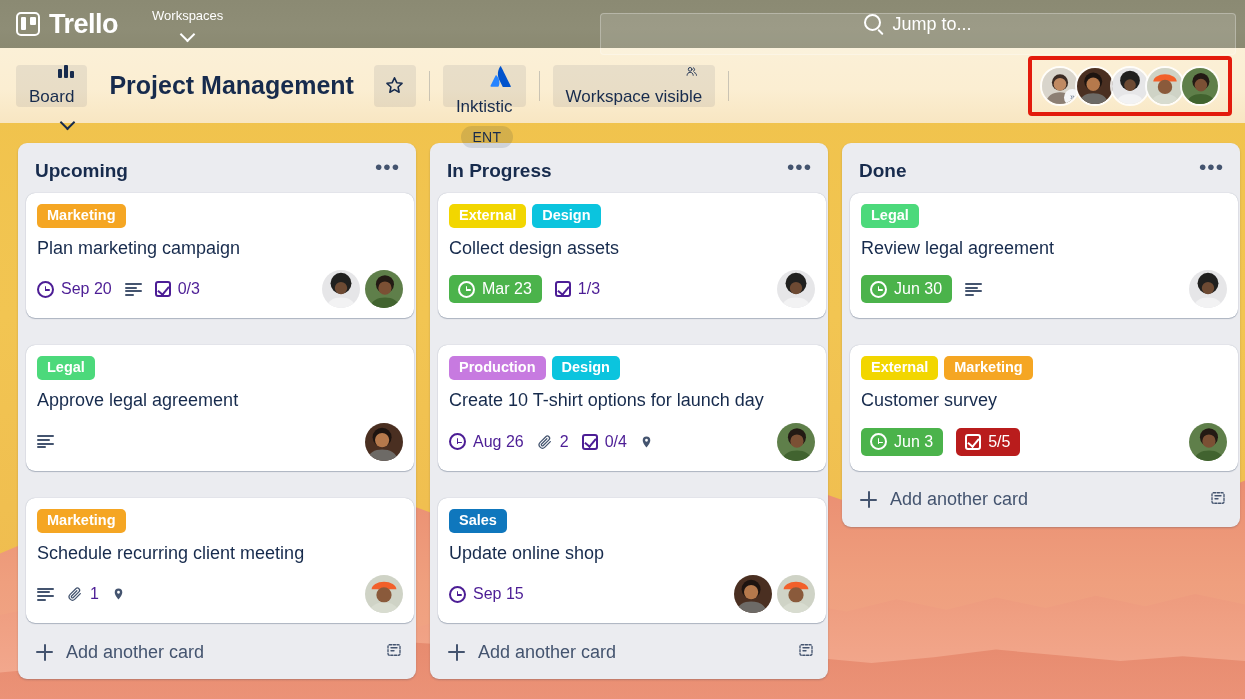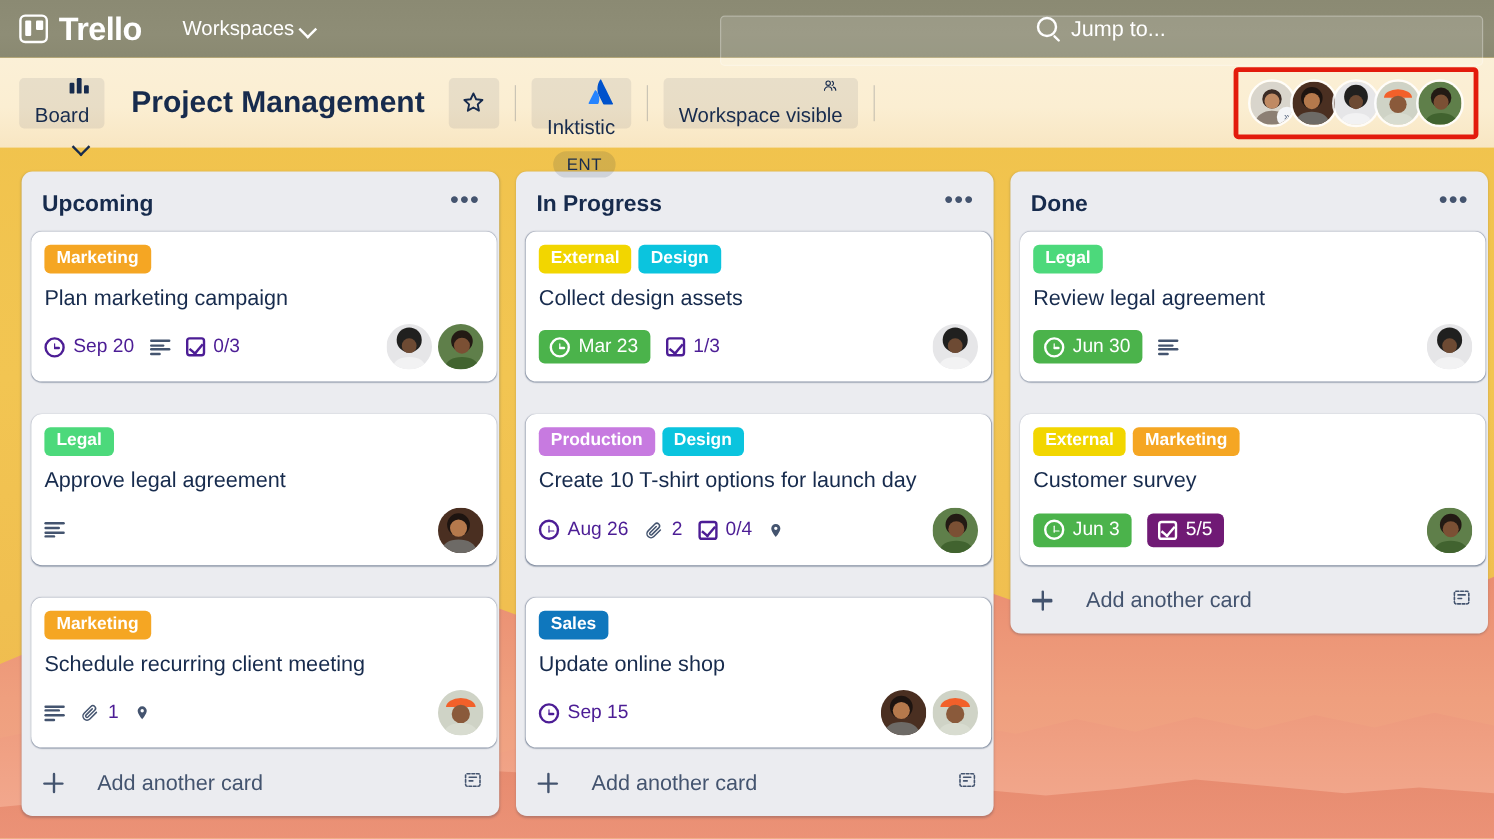--- a/index.html
+++ b/index.html
@@ -94,24 +94,25 @@
     font-weight: bold;
     letter-spacing: -0.5px;
     line-height: 1;
   }
 
   .workspaces-btn {
     display: flex;
     align-items: center;
     gap: 5px;
     color: #ffffff;
-    font-size: 17px;
+    font-size: 13px;
     padding: 7px 10px;
     border-radius: 4px;
     cursor: pointer;
+    flex-direction: column;
   }
   .chev { width: 13px; height: 13px; position: relative; flex: none; }
   .chev::after {
     content: "";
     position: absolute;
     left: 1px; top: 1px;
     width: 9px; height: 9px;
     border-right: 2px solid currentColor;
     border-bottom: 2px solid currentColor;
     transform: rotate(45deg);
@@ -424,21 +425,21 @@
     align-items: center;
     justify-content: space-between;
     padding: 12px 10px 12px 10px;
     margin-top: 6px;
     border-radius: 7px;
     cursor: pointer;
   }
   .add-left {
     display: flex;
     align-items: center;
-    gap: 28px;
+    gap: 13px;
     color: #44546f;
     font-size: 18px;
   }
   .plus-icon {
     width: 17px; height: 17px;
     position: relative;
     flex: none;
   }
   .plus-icon::before, .plus-icon::after {
     content: "";
@@ -859,21 +860,21 @@
             <div class="labels">
               <span class="label" style="background: rgb(242, 214, 0);">External</span>
               <span class="label" style="background: rgb(245, 166, 35);">Marketing</span>
             </div>
             <div class="card-title">Customer survey</div>
             <div class="card-footer">
               <span class="badge pill" style="background: rgb(75, 179, 75);">
                 <span class="clock-icon"></span>
                 <span>Jun 3</span>
               </span>
-              <span class="badge pill" style="background: #701a75;">
+              <span class="badge pill" style="background: #b91c1c;">
                 <span class="check-icon"></span>
                 <span>5/5</span>
               </span>
               <div class="footer-spacer"></div>
               <div class="card-avatars">
                 <div class="avatar">
                   <svg viewBox="0 0 40 40">
                     <rect width="40" height="40" fill="#5f7f4a"></rect>
                     <circle cx="21" cy="15" r="9.5" fill="#231a14"></circle>
                     <circle cx="21" cy="19" r="7" fill="#7b5034"></circle>

